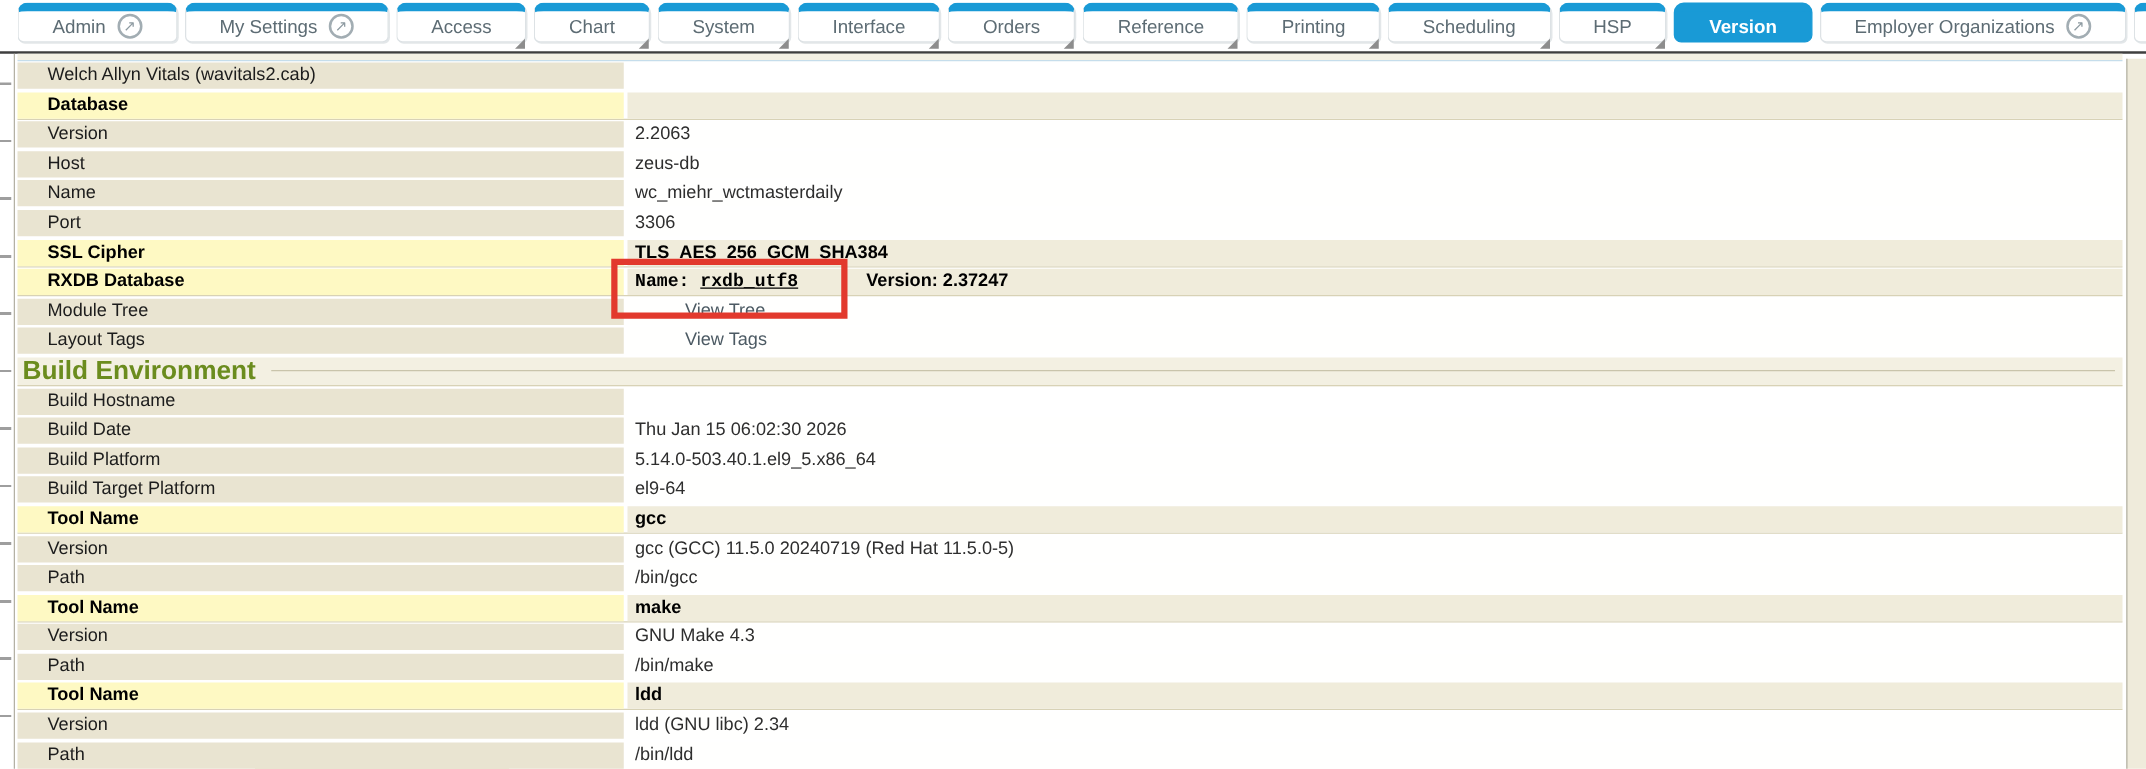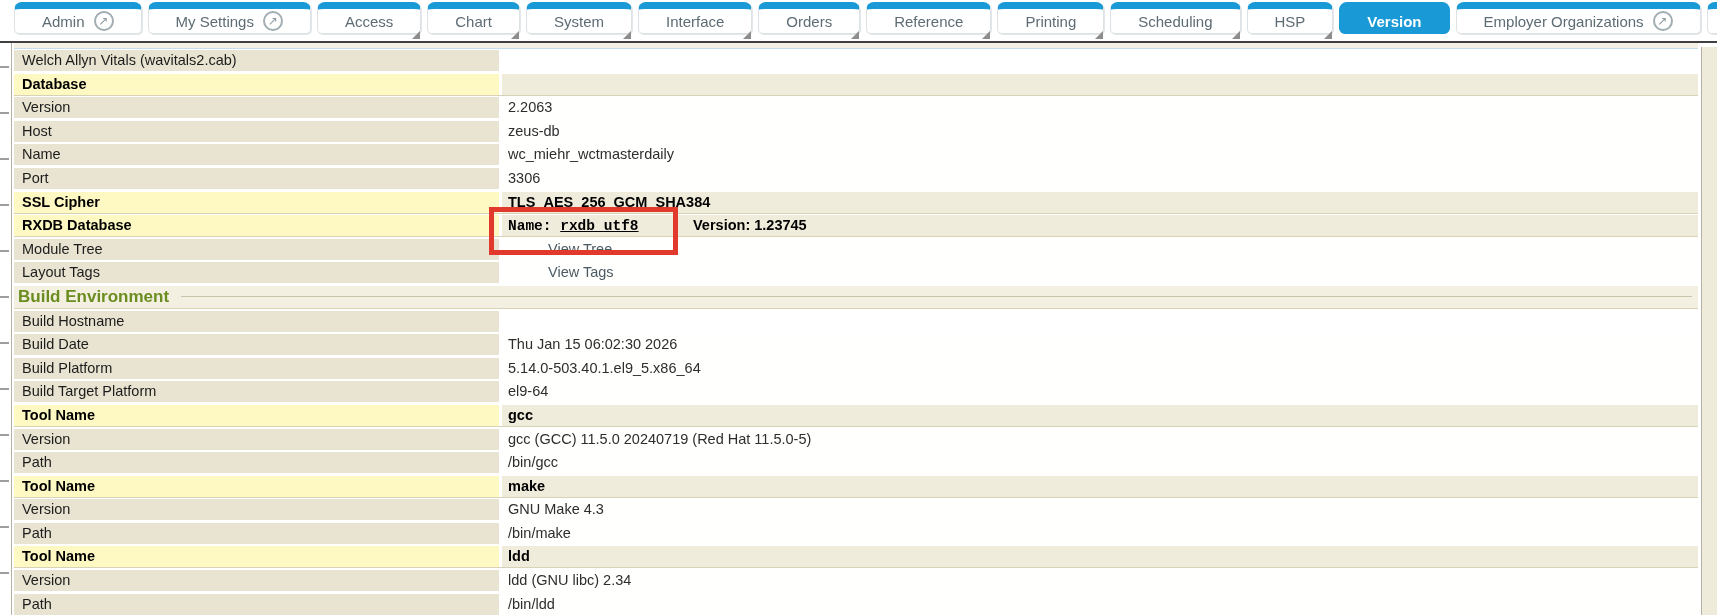--- a/index.html
+++ b/index.html
@@ -33,30 +33,30 @@
   .right-strip { position:absolute; right:0; top:47px; width:16px; height:568px;
                  background:#efebdb; border-left:1px solid #b4b1a4; }
 
   
   .table-area { position:absolute; left:14px; top:43px; width:1684px; height:572px; }
   .table-top-pad { height:5px; background:#f4f1e4; }
   .table-top-blue { height:1px; background:#c5ddeb; margin-bottom:0; }
   .rows { padding-top:1px; }
   .row { display:flex; height:21px; line-height:21px; margin-bottom:2.6px;
          font-size:14.5px; color:#2e2e2e; }
-  .cell-label { width:485px; flex:0 0 485px; background:#e9e4d1; padding-left:8px;
+  .cell-label { width:485px; flex:0 0 485px; background:#e9e4d1; padding-left:24px;
                 color:#1c1c1c; overflow:hidden; }
   .cell-value { flex:1; background:#fffffe; margin-left:3px; padding-left:6px; overflow:hidden; }
   .row.bold { font-weight:bold; border-bottom:1px solid #d8d2b6; height:22px; margin-bottom:1.6px; }
   .row.bold .cell-label { color:#000; }
   .row.bold .cell-value { background:#f0ecdb; color:#000; }
   .row.bold .cell-label { background:#fef9c3; }
   .row.section { background:#f3f0e2; border-bottom:1px solid #d8d2b6; height:23px;
                  line-height:23px; align-items:center; margin-bottom:1.6px; }
-  .section-title { font-size:17px; font-weight:bold; color:#6b8c1e; padding-left:4px; }
+  .section-title { font-size:21px; font-weight:bold; color:#6b8c1e; padding-left:4px; }
   .section-line { flex:1; height:1px; background:#c9c4ab; margin:0 6px 0 12px; }
   a.table-link { color:#4c5a63; cursor:pointer;margin-left:40px; }
   a.name-link { color:#000; font-weight:bold; text-decoration:underline; cursor:pointer; }
   .rx-name { display:inline-block; width:185px;font-family:Liberation Mono, monospace; }
 
   
   .annotation { position:absolute; left:489px; top:207px; width:189px; height:48px;
                 border:5px solid #e2392d; z-index:10; }
 </style>
 </head>
@@ -154,21 +154,21 @@
       <div class="row">
         <div class="cell-label">Port</div>
         <div class="cell-value">3306</div>
       </div>
       <div class="row bold">
         <div class="cell-label">SSL Cipher</div>
         <div class="cell-value">TLS_AES_256_GCM_SHA384</div>
       </div>
       <div class="row bold">
         <div class="cell-label">RXDB Database</div>
-        <div class="cell-value"><span class="rx-name">Name: <a class="name-link">rxdb_utf8</a></span><span>Version: 1.23745</span></div>
+        <div class="cell-value"><span class="rx-name">Name: <a class="name-link">rxdb_utf8</a></span><span>Version: 2.37247</span></div>
       </div>
       <div class="row">
         <div class="cell-label">Module Tree</div>
         <div class="cell-value"><a class="table-link">View Tree</a></div>
       </div>
       <div class="row">
         <div class="cell-label">Layout Tags</div>
         <div class="cell-value"><a class="table-link">View Tags</a></div>
       </div>
       <div class="row section">

